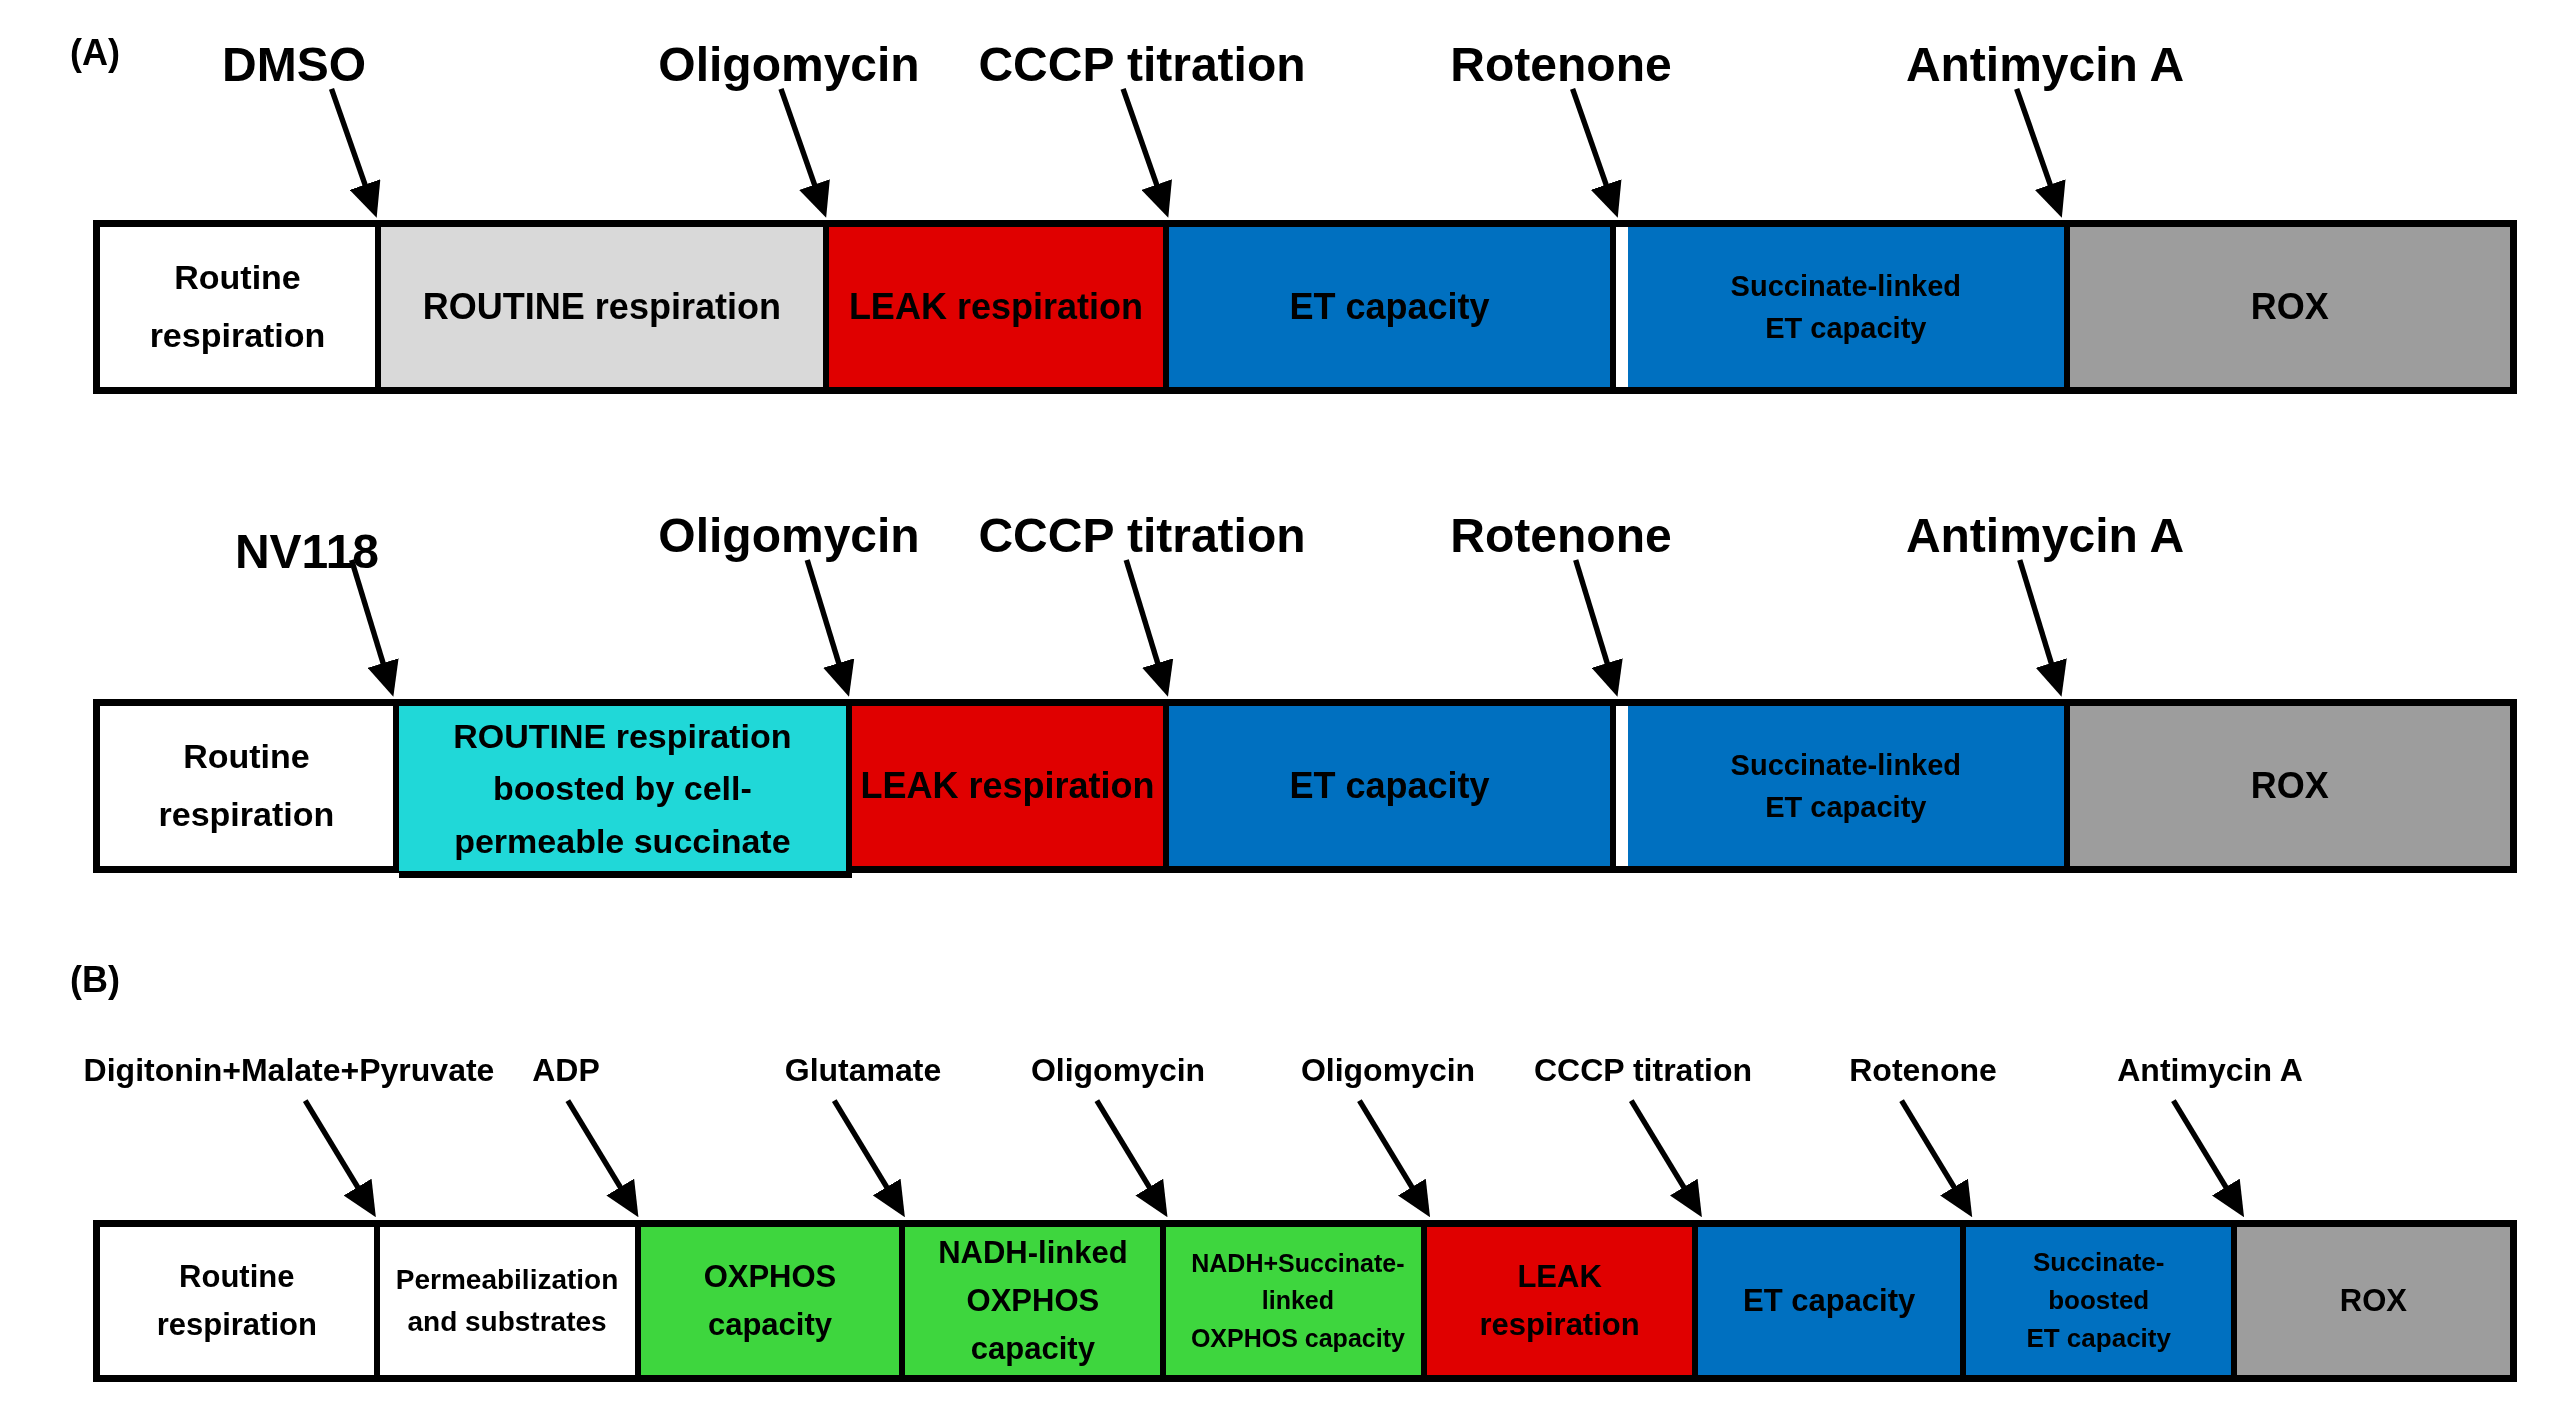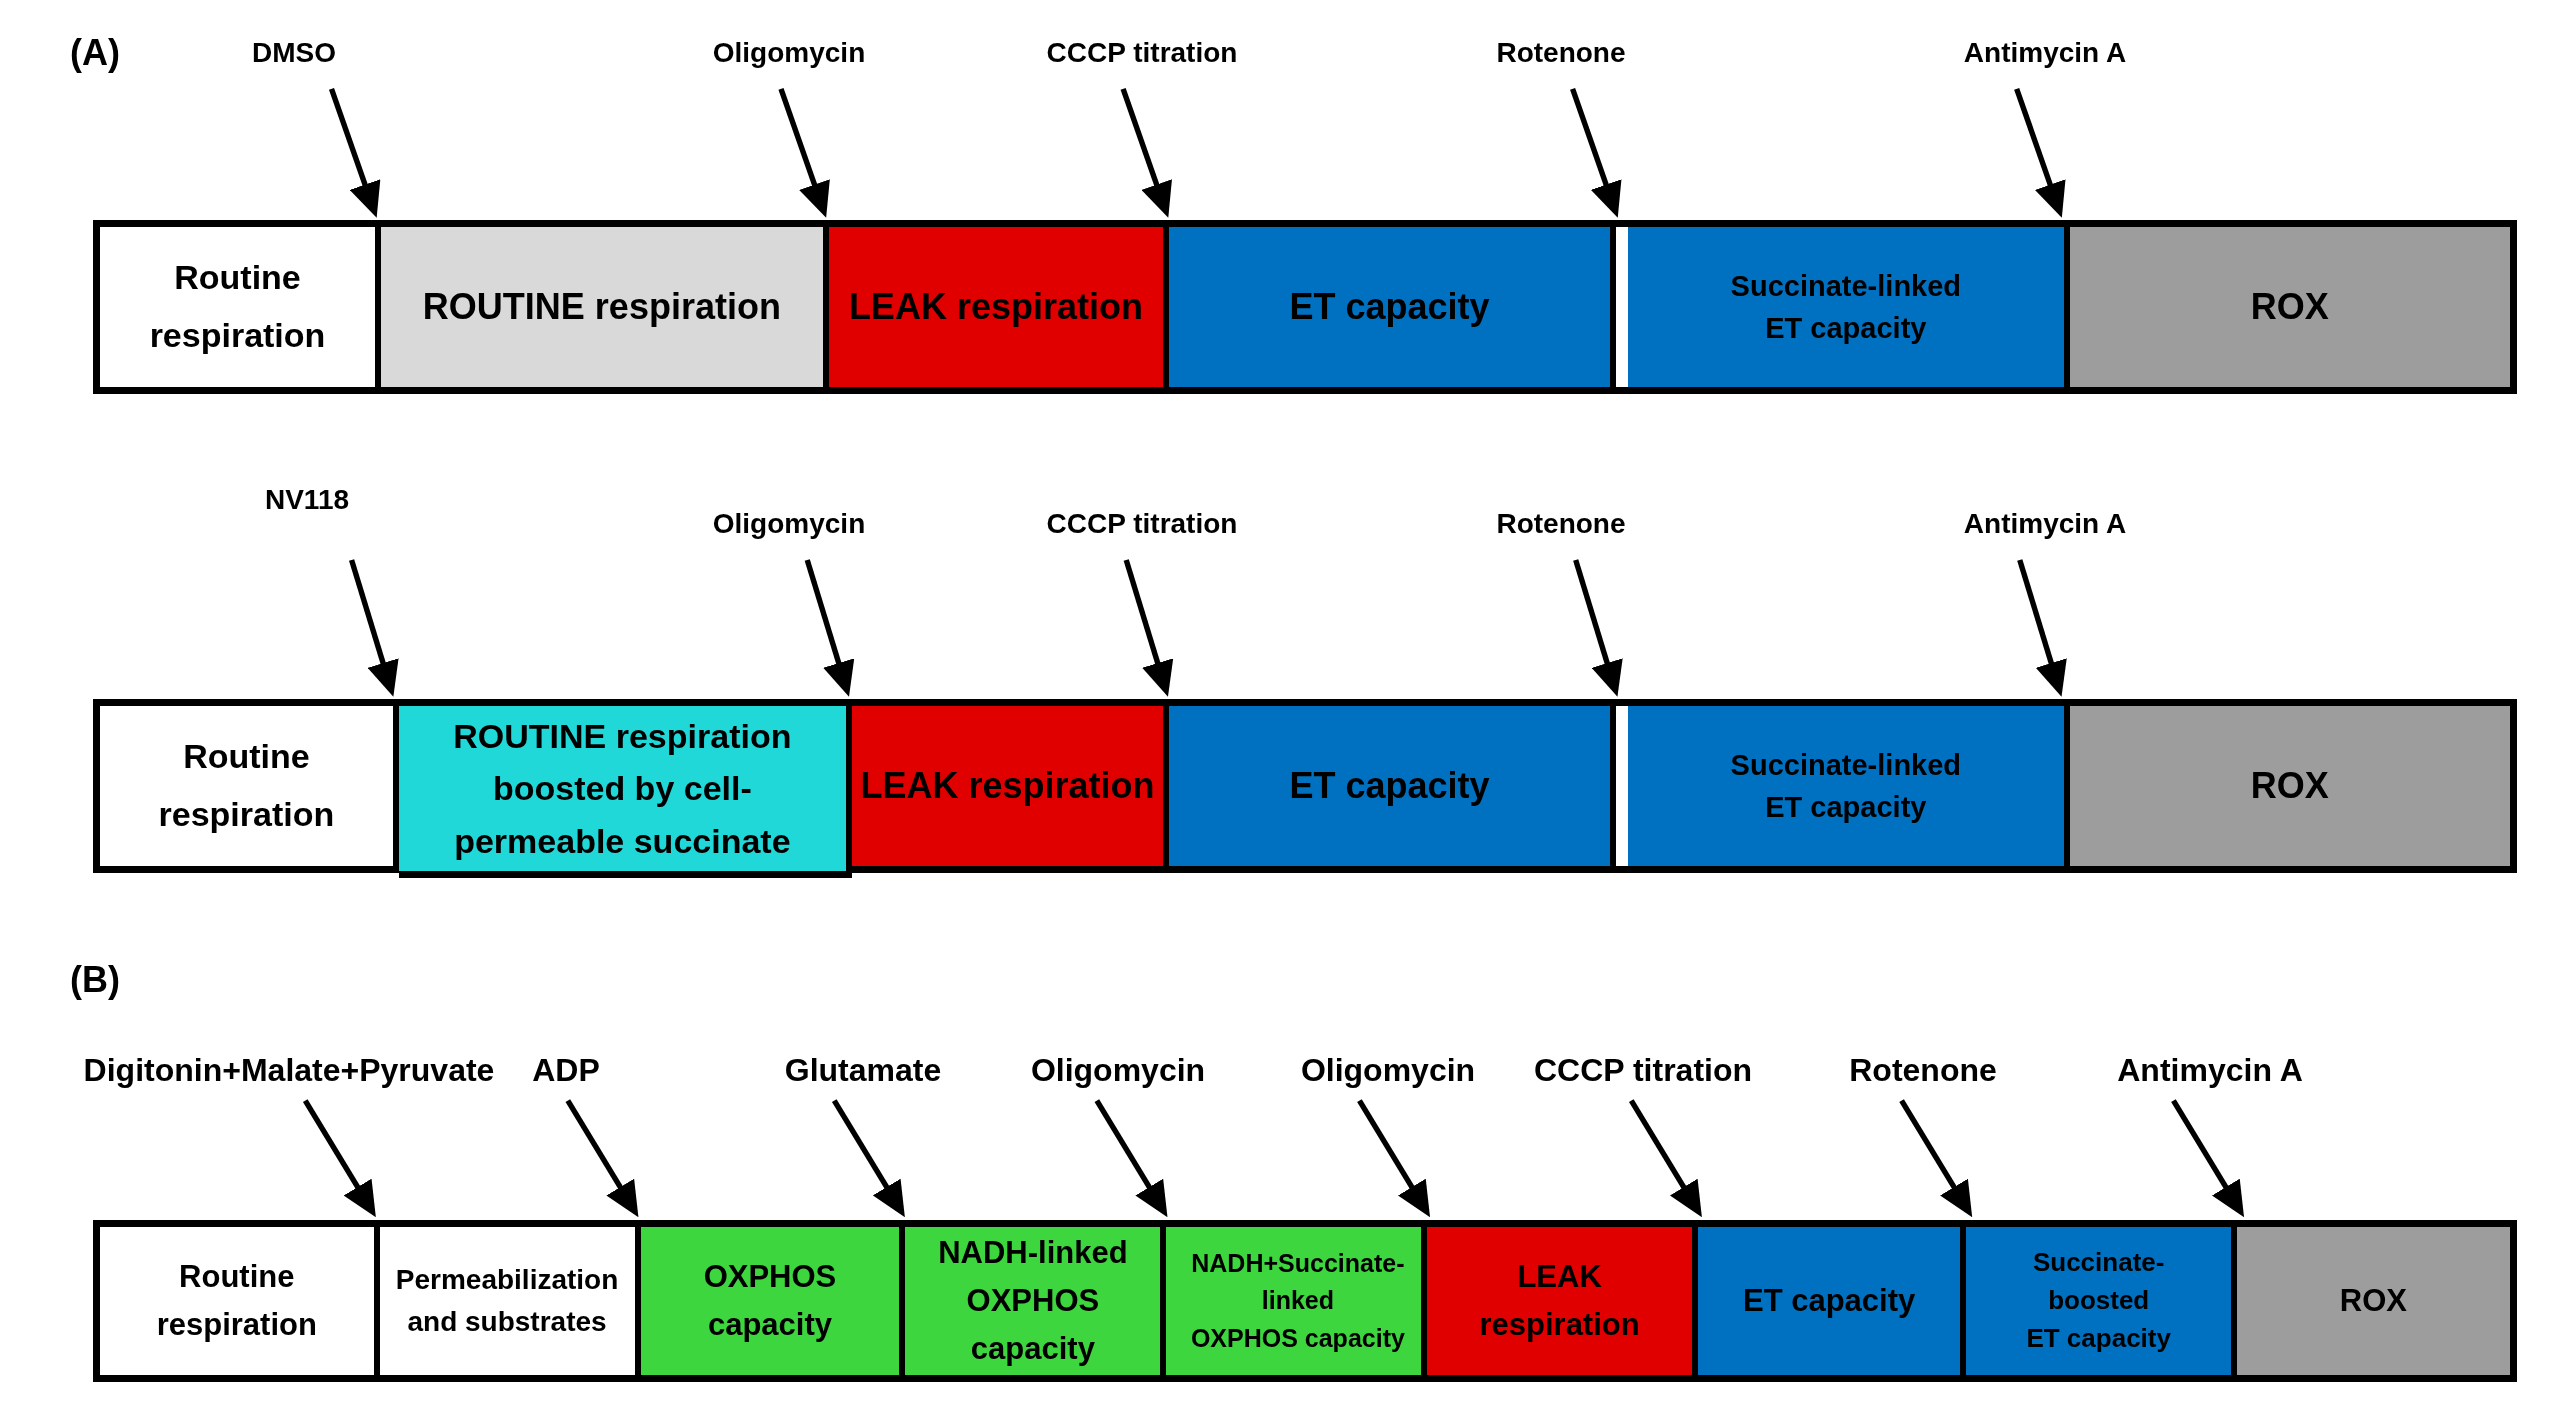--- a/index.html
+++ b/index.html
@@ -4,21 +4,21 @@
 <style>
   html,body{margin:0;padding:0;}
   body{
     width:2576px;height:1411px;position:relative;background:#ffffff;
     font-family:"Liberation Sans",sans-serif;font-weight:700;color:#000;
     overflow:hidden;
   }
   .panel-label{position:absolute;font-size:36px;font-weight:700;}
   .inj-label{
     position:absolute;transform:translateX(-50%);
-    font-size:28px;font-weight:700;white-space:nowrap;
+    font-size:48px;font-weight:700;white-space:nowrap;
   }
   .inj-label.rowb{font-size:32px;}
   .bar{
     position:absolute;left:93px;width:2424px;
     display:flex;flex-direction:row;align-items:stretch;
     border:7px solid #000;box-sizing:border-box;background:#fff;
   }
   .seg{
     display:flex;align-items:center;justify-content:center;
     text-align:center;white-space:pre-line;box-sizing:border-box;
@@ -42,21 +42,21 @@
 
 <div class="panel-label" style="left:70px;top:32px;">(A)</div>
 <div class="panel-label" style="left:70px;top:959px;">(B)</div>
 
 <div class="inj-label" style="left:294px;top:37px;">DMSO</div>
 <div class="inj-label" style="left:789px;top:37px;">Oligomycin</div>
 <div class="inj-label" style="left:1142px;top:37px;">CCCP titration</div>
 <div class="inj-label" style="left:1561px;top:37px;">Rotenone</div>
 <div class="inj-label" style="left:2045px;top:37px;">Antimycin A</div>
 
-<div class="inj-label" style="left:307px;top:484px;">NV118</div>
+<div class="inj-label" style="left:307px;top:524px;">NV118</div>
 <div class="inj-label" style="left:789px;top:508px;">Oligomycin</div>
 <div class="inj-label" style="left:1142px;top:508px;">CCCP titration</div>
 <div class="inj-label" style="left:1561px;top:508px;">Rotenone</div>
 <div class="inj-label" style="left:2045px;top:508px;">Antimycin A</div>
 
 <div class="inj-label rowb" style="left:289px;top:1052px;">Digitonin+Malate+Pyruvate</div>
 <div class="inj-label rowb" style="left:566px;top:1052px;">ADP</div>
 <div class="inj-label rowb" style="left:863px;top:1052px;">Glutamate</div>
 <div class="inj-label rowb" style="left:1118px;top:1052px;">Oligomycin</div>
 <div class="inj-label rowb" style="left:1388px;top:1052px;">Oligomycin</div>

